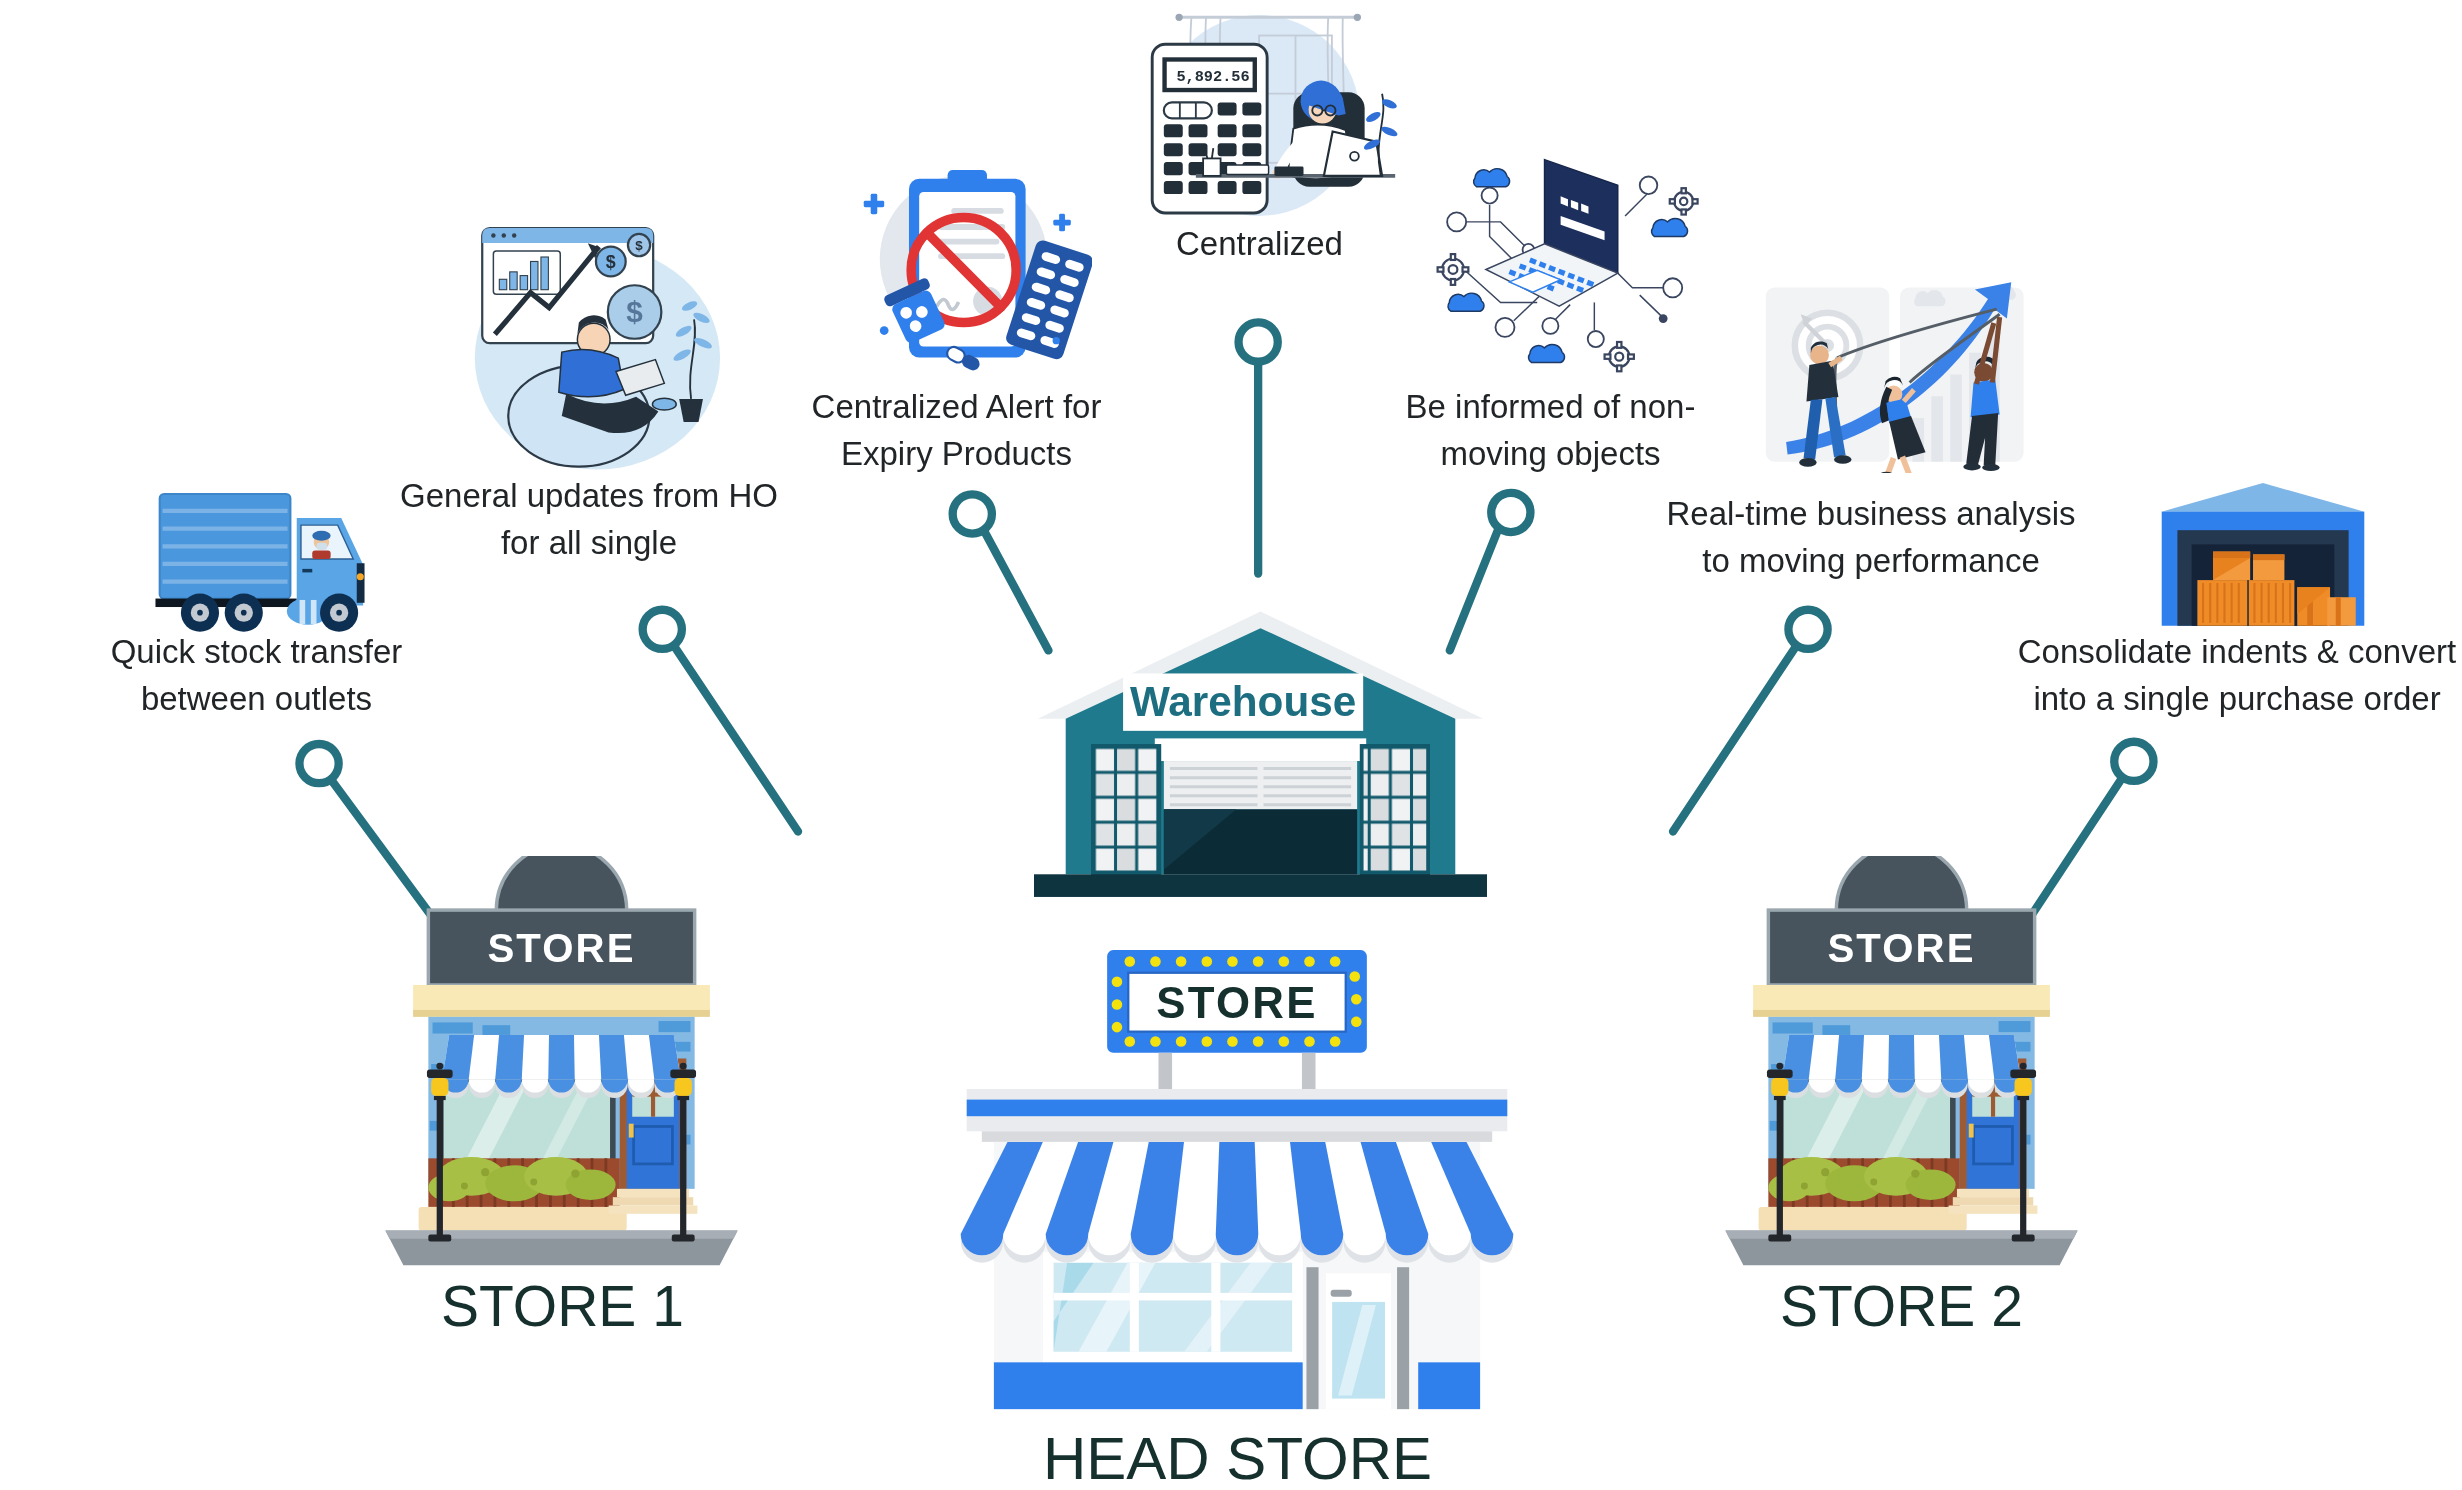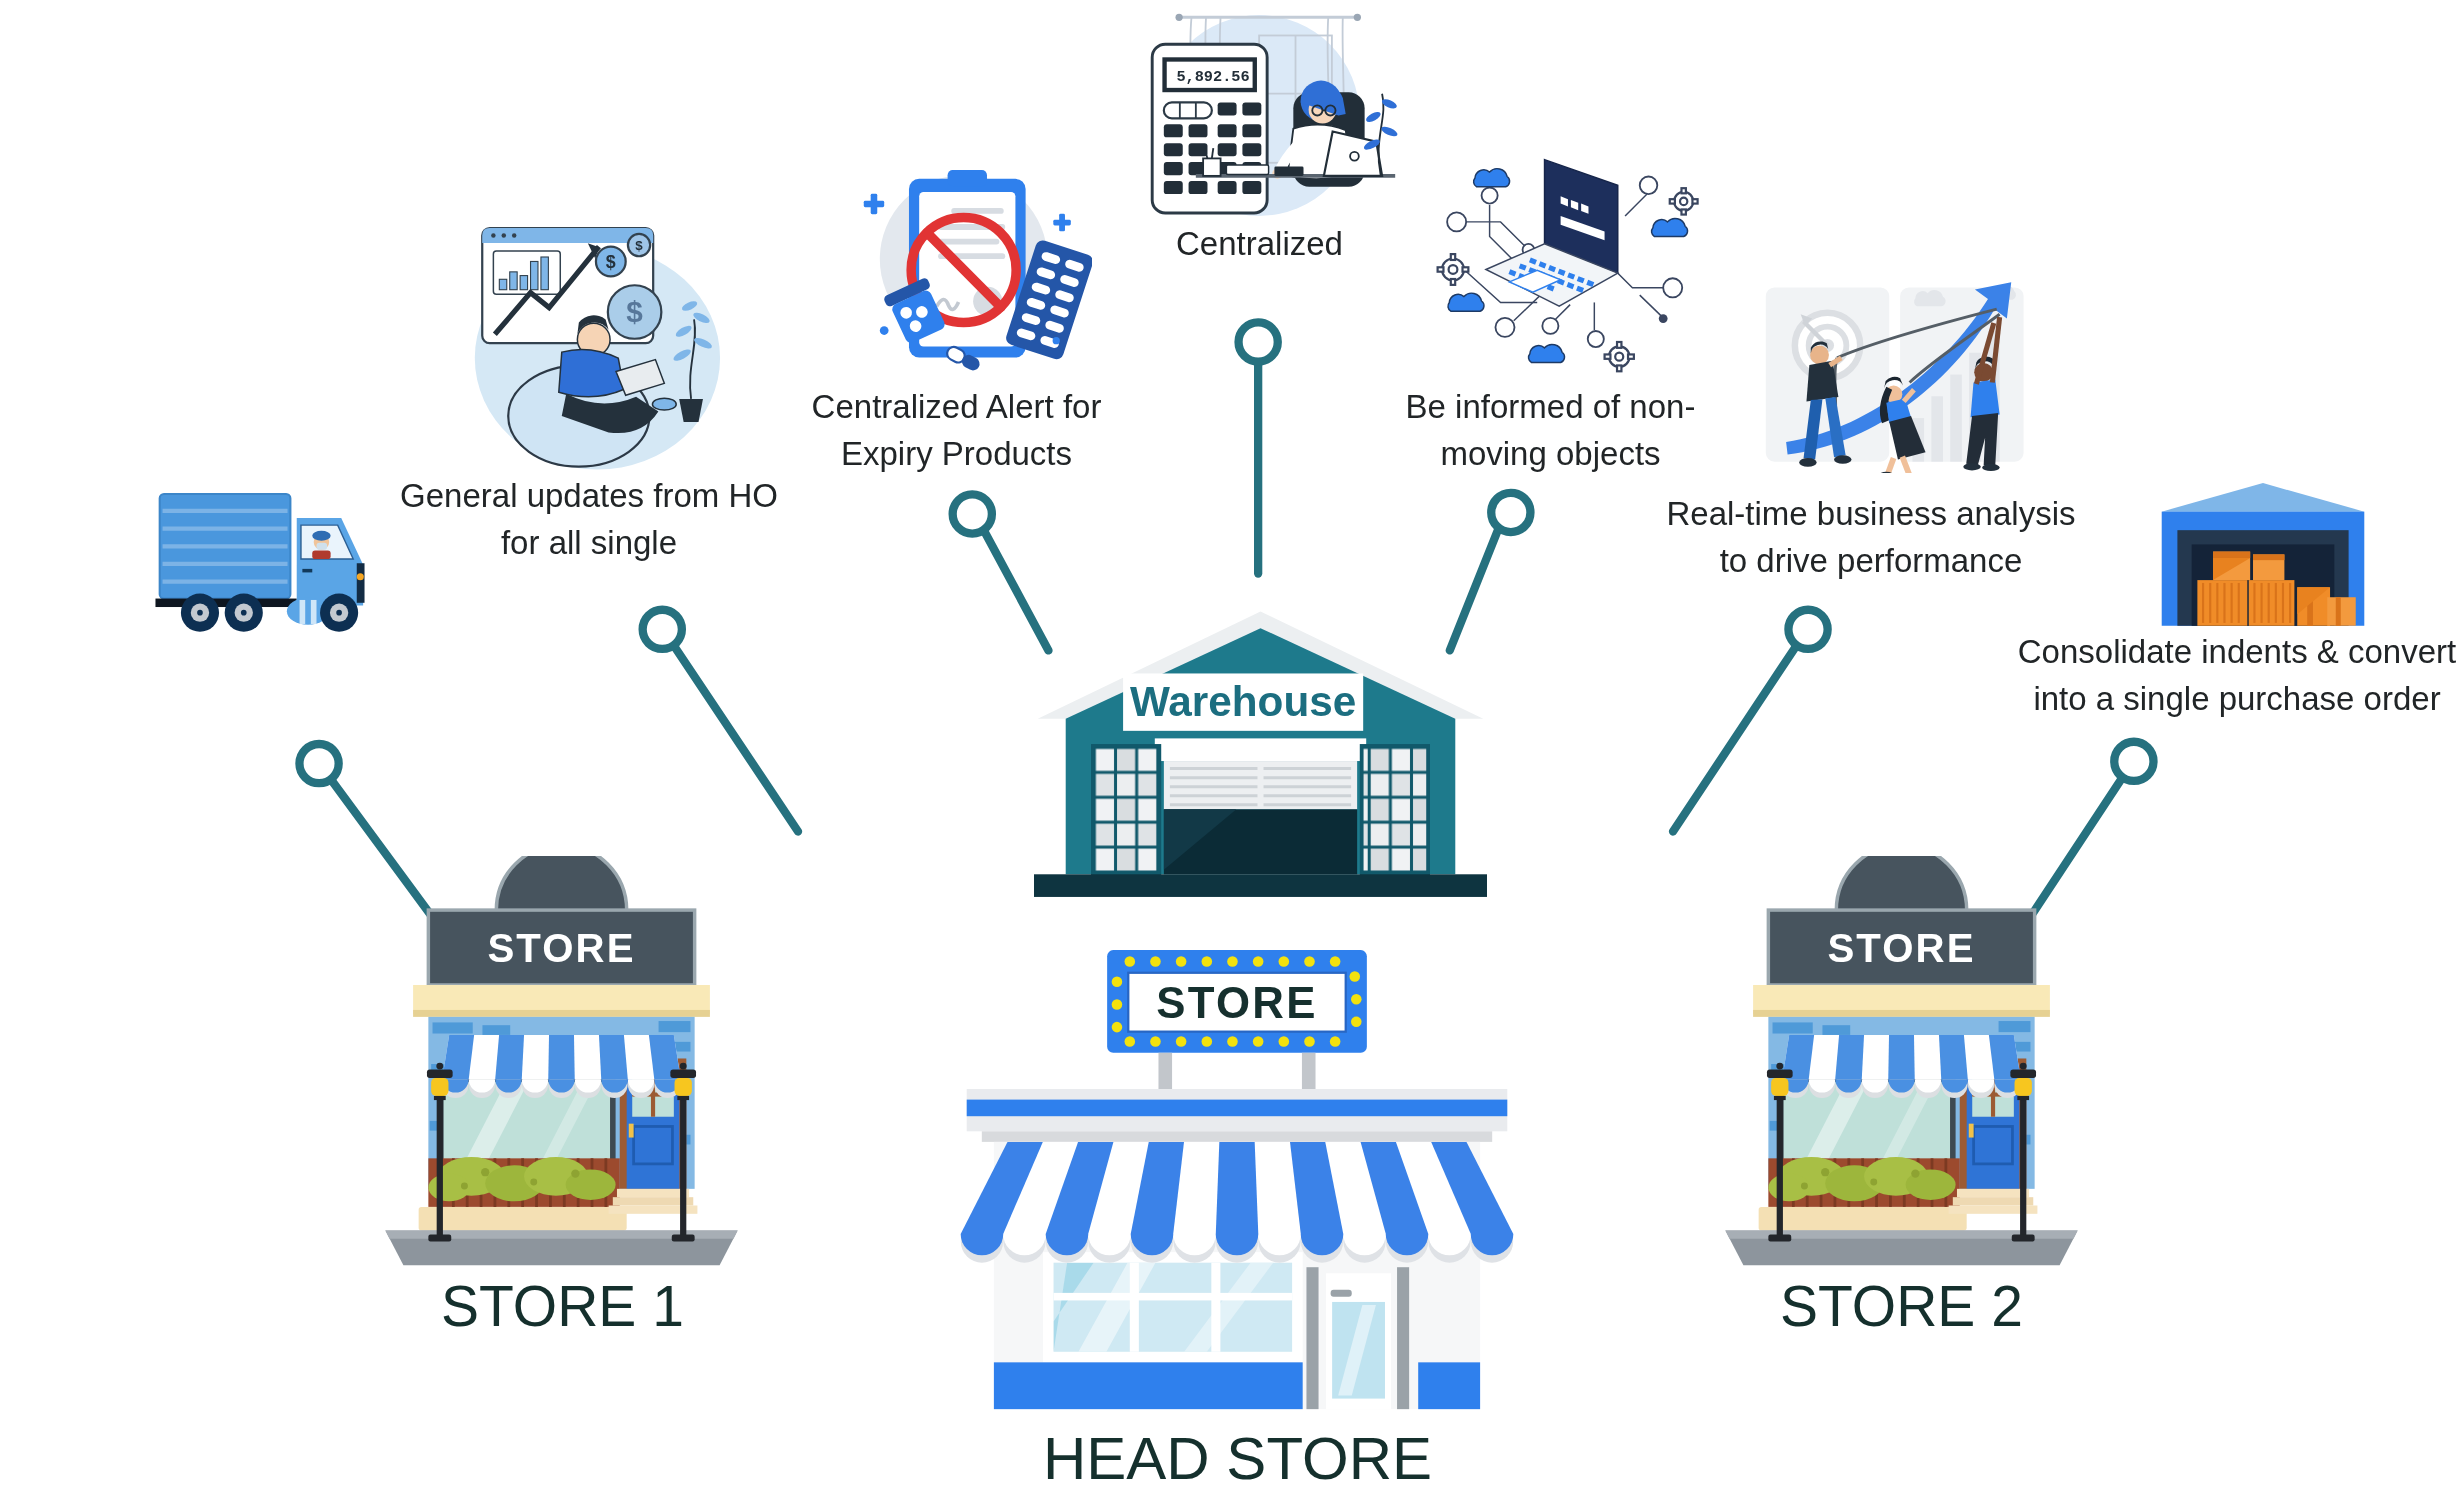--- a/index.html
+++ b/index.html
@@ -32,38 +32,42 @@
         <circle cx="878" cy="834" r="26"></circle>
         <circle cx="1289" cy="681" r="26"></circle>
         <circle cx="1668" cy="453" r="26"></circle>
         <circle cx="2003" cy="679" r="26"></circle>
         <circle cx="2397" cy="834" r="26"></circle>
         <circle cx="2829" cy="1009" r="26"></circle>
       </g>
     </g>
   </svg>
 
+  <div class="caption" style="left:30px;top:628px;width:453px">
+    <span>Quick stock transfer</span>
+    <span>between outlets</span>
+  </div>
   <div class="caption" style="left:355px;top:472px;width:468px">
     <span>General updates from HO</span>
     <span>for all single</span>
   </div>
   <div class="caption" style="left:730px;top:383px;width:453px">
     <span>Centralized Alert for</span>
     <span>Expiry Products</span>
   </div>
   <div class="caption" style="left:1071px;top:220px;width:377px">
     <span>Centralized</span>
   </div>
   <div class="caption" style="left:1324px;top:383px;width:453px">
     <span>Be informed of non-</span>
     <span>moving objects</span>
   </div>
   <div class="caption" style="left:1622px;top:490px;width:498px">
     <span>Real-time business analysis</span>
-    <span>to drive performance</span>
+    <span>to moving performance</span>
   </div>
   <div class="caption" style="left:1988px;top:628px;width:498px">
     <span>Consolidate indents &amp; convert</span>
     <span>into a single purchase order</span>
   </div>
 
   <div class="big-label" style="left:336px;top:1273px;width:453px">STORE 1</div>
   <div class="big-label" style="left:1675px;top:1273px;width:453px">STORE 2</div>
   <div class="big-label" style="left:1011px;top:1424px;width:453px;font-size:60px">HEAD STORE</div>
 

